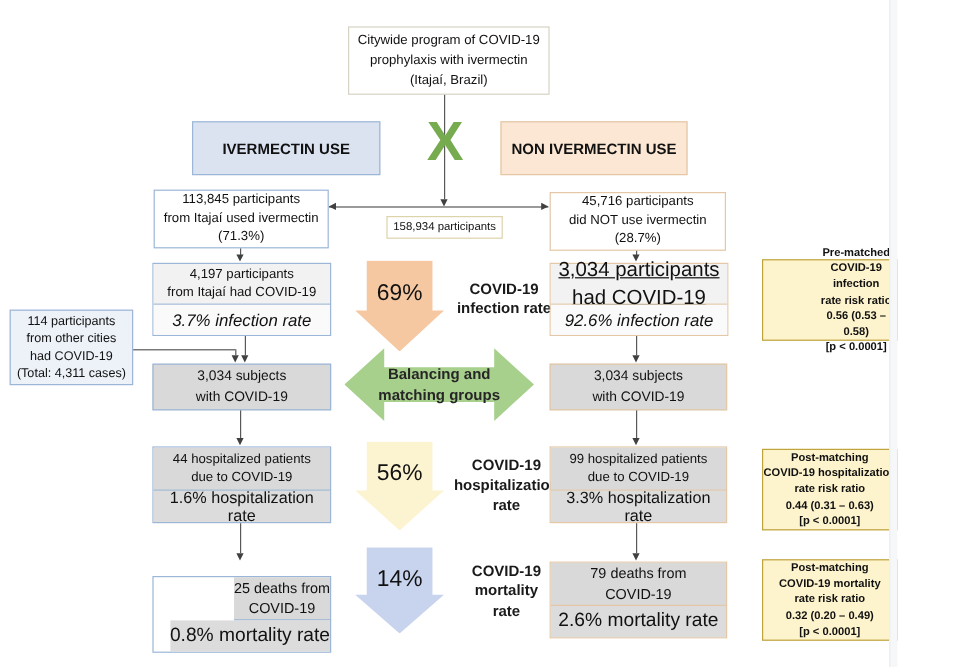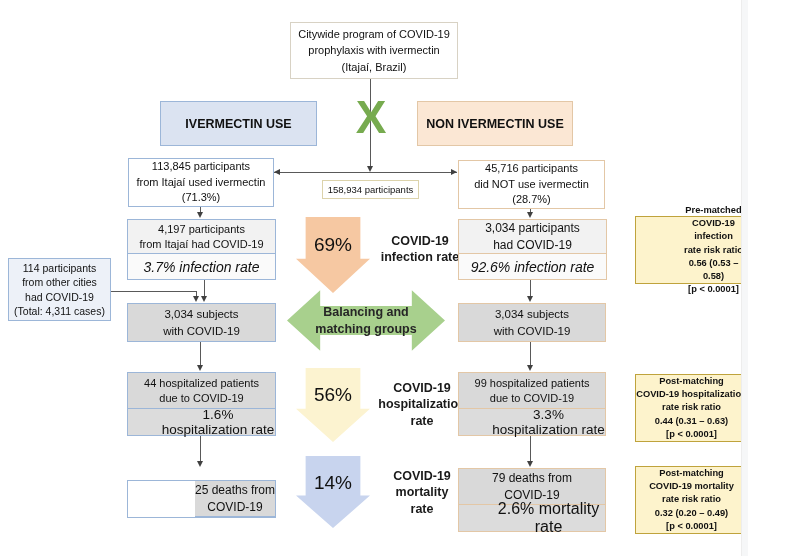--- a/index.html
+++ b/index.html
@@ -10,21 +10,21 @@
   .split{position:absolute;box-sizing:border-box;display:flex;flex-direction:column;}
   .sec{display:flex;align-items:center;justify-content:center;text-align:center;white-space:pre-line;box-sizing:border-box;}
   .b-blue{border:1px solid var(--blue-box-border);}
   .b-tan{border:1px solid var(--tan-box-border);}
   .b-title{border:1px solid var(--title-border);}
   .b-khaki{border:1px solid var(--khaki-border);}
   .b-yellow{border:1px solid var(--yellow-border);}
   .div-blue{border-bottom:1px solid var(--blue-box-border);}
   .div-tan{border-bottom:1px solid var(--tan-box-border);}
   .bg-gray{background:var(--gray-fill);}
-  .bg-gray2{background:#dcdcdc;padding-left:33px;}
+  .bg-gray2{background:#dcdcdc;}
   .bg-lgray{background:var(--lightgray-fill);}
   .bg-wgray{background:#fafafa;font-style:italic;}
   .bg-yellow{background:var(--yellow-fill);}
   .bg-side{background:var(--side-fill);}
   .bg-bluefill{background:var(--blue-fill);}
   .bg-tanfill{background:var(--tan-fill);}
   .vline{position:absolute;width:1px;background:var(--line);}
   .hline{position:absolute;height:1px;background:var(--line);}
   .ah{position:absolute;width:0;height:0;}
   .ah-down{border-left:3.5px solid transparent;border-right:3.5px solid transparent;border-top:6px solid var(--arrowhead);}
@@ -82,21 +82,21 @@
   </div>
 
   <div class="down-arrow" style="left:296px;top:217px;width:74px;height:76px;">
     <div class="shape" style="background:var(--orange-arrow);"></div>
     <div class="pct">69%</div>
   </div>
   <div class="arrow-label" style="left:374px;top:233px;width:92px;">COVID-19
 infection rate</div>
 
   <div class="split b-tan" style="left:458px;top:219px;width:149px;">
-    <div class="sec bg-lgray div-tan" style="height:34px;font-size:12px;line-height:1.35;">3,034 participants
+    <div class="sec bg-lgray div-tan" style="height:34px;font-size:17px;line-height:1.35;text-decoration:underline;">3,034 participants
 had COVID-19</div>
     <div class="sec bg-wgray" style="height:25px;font-size:14px;">92.6% infection rate</div>
   </div>
 
   <div class="box b-yellow bg-yellow bold" style="left:635px;top:216px;width:113px;height:68px;font-size:9.3px;line-height:1.4;padding-left:44px;">Pre-matched
 COVID-19 infection
 rate risk ratio
 0.56 (0.53 – 0.58)
 [p &lt; 0.0001]</div>
 
@@ -157,20 +157,21 @@
 [p &lt; 0.0001]</div>
 
   <div class="vline" style="left:200px;top:436px;height:25px;"></div>
   <div class="ah ah-down" style="left:197px;top:461px;"></div>
   <div class="vline" style="left:530px;top:436px;height:25px;"></div>
   <div class="ah ah-down" style="left:527px;top:461px;"></div>
 
   <div class="split b-blue" style="left:127px;top:480px;width:149px;align-items:flex-end;">
     <div class="sec bg-gray div-blue" style="height:36px;font-size:12px;line-height:1.35;">25 deaths from
 COVID-19</div>
+    <div class="sec bg-gray2" style="height:26px;font-size:16px;">0.8% mortality rate</div>
   </div>
 
   <div class="down-arrow" style="left:296px;top:456px;width:74px;height:72px;">
     <div class="shape" style="background:var(--blue-arrow);"></div>
     <div class="pct">14%</div>
   </div>
   <div class="arrow-label" style="left:378px;top:468px;width:88px;">COVID-19
 mortality
 rate</div>
 

